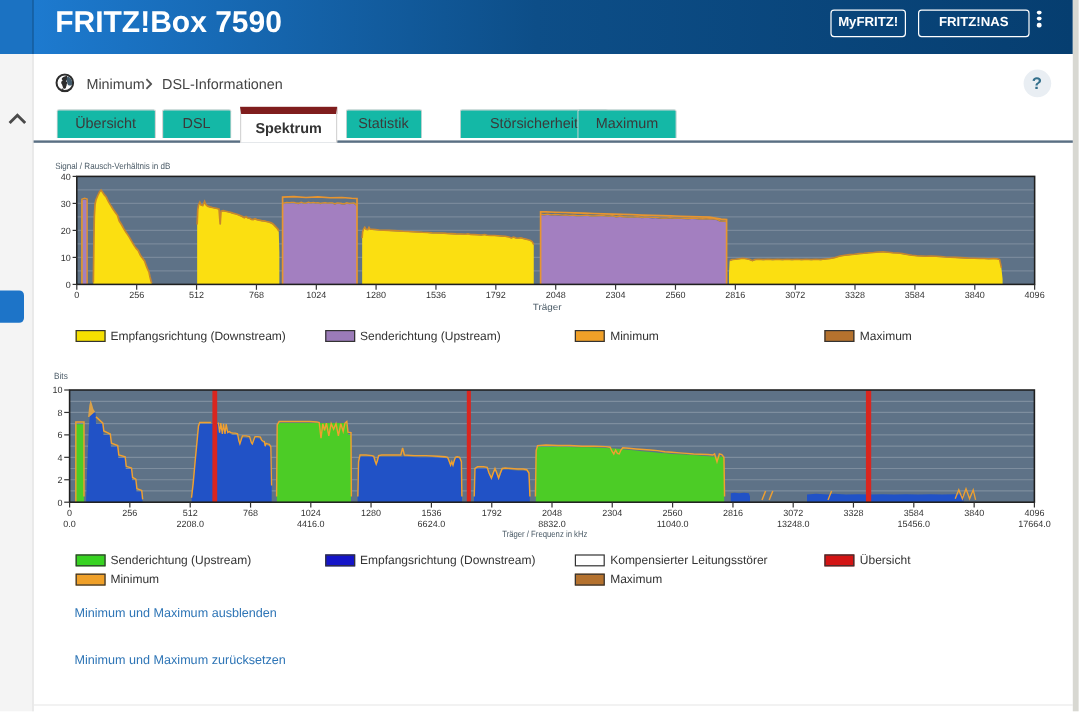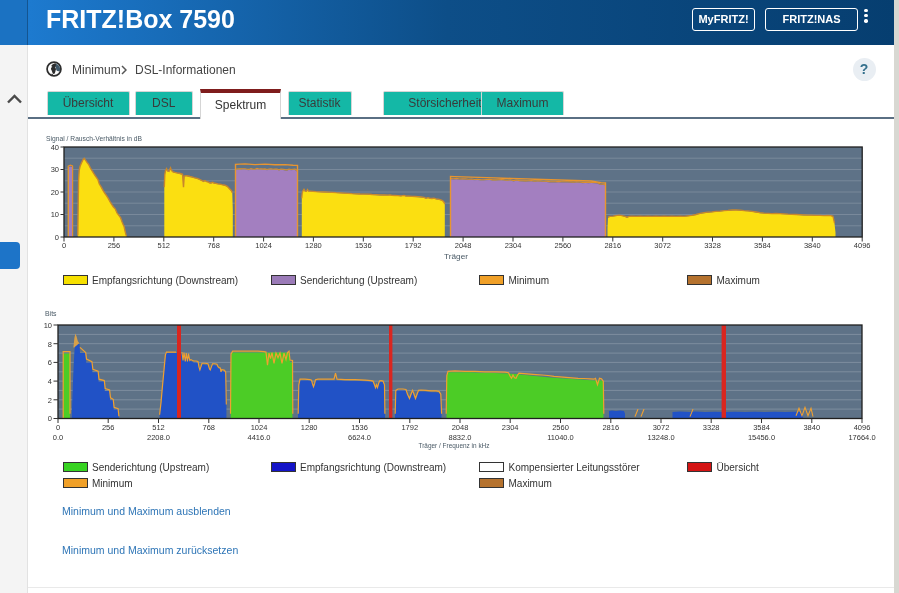--- a/index.html
+++ b/index.html
@@ -20,22 +20,22 @@
   border-radius:0 4px 4px 0; }
 .scrollbar { left:894px; top:0; width:5px; height:593px; background:#d8d8d2; }
 .crumbtxt { top:63px; font-size:12px; color:#444; }
 .helpcirc { left:852.5px; top:57.5px; width:23px; height:23px; border-radius:50%;
   background:#e9eef3; color:#34708c; font-size:14px; font-weight:bold;
   text-align:center; line-height:23px; }
 .tab { top:91px; height:23.5px; background:#14b8a6; border:1px solid #d5d5d5;
   border-bottom:none; border-radius:2px 2px 0 0; font-size:12px; color:#3a3a3a;
   text-align:center; line-height:22px; }
 .tabact { top:89px; height:30px; background:#fff; border:1px solid #d5d5d5;
-  border-bottom:none; border-top:4px solid #7f1d1d; z-index:5; font-size:12px;
-  color:#333; text-align:center; line-height:24px; }
+  border-bottom:none; border-top:6px solid #7f1d1d; z-index:5; font-size:12px;
+  color:#333; text-align:center; line-height:24px;font-weight:bold; }
 .tabline { left:28px; top:117px; width:866px; height:2px; background:#5a6f83; }
 .sw { position:absolute; width:25px; height:9.5px; border:1px solid #333; }
 .lt { position:absolute; font-size:10px; color:#333; }
 .link { position:absolute; left:62px; font-size:10.5px; color:#2e75b6; }
 .charts { position:absolute; left:0; top:0; }
 .botline { left:28px; top:587px; width:866px; height:1px; background:#e9e9e9; }
 </style></head>
 <body>
 <div class="abs header"></div>
 <div class="abs hsq"></div>

